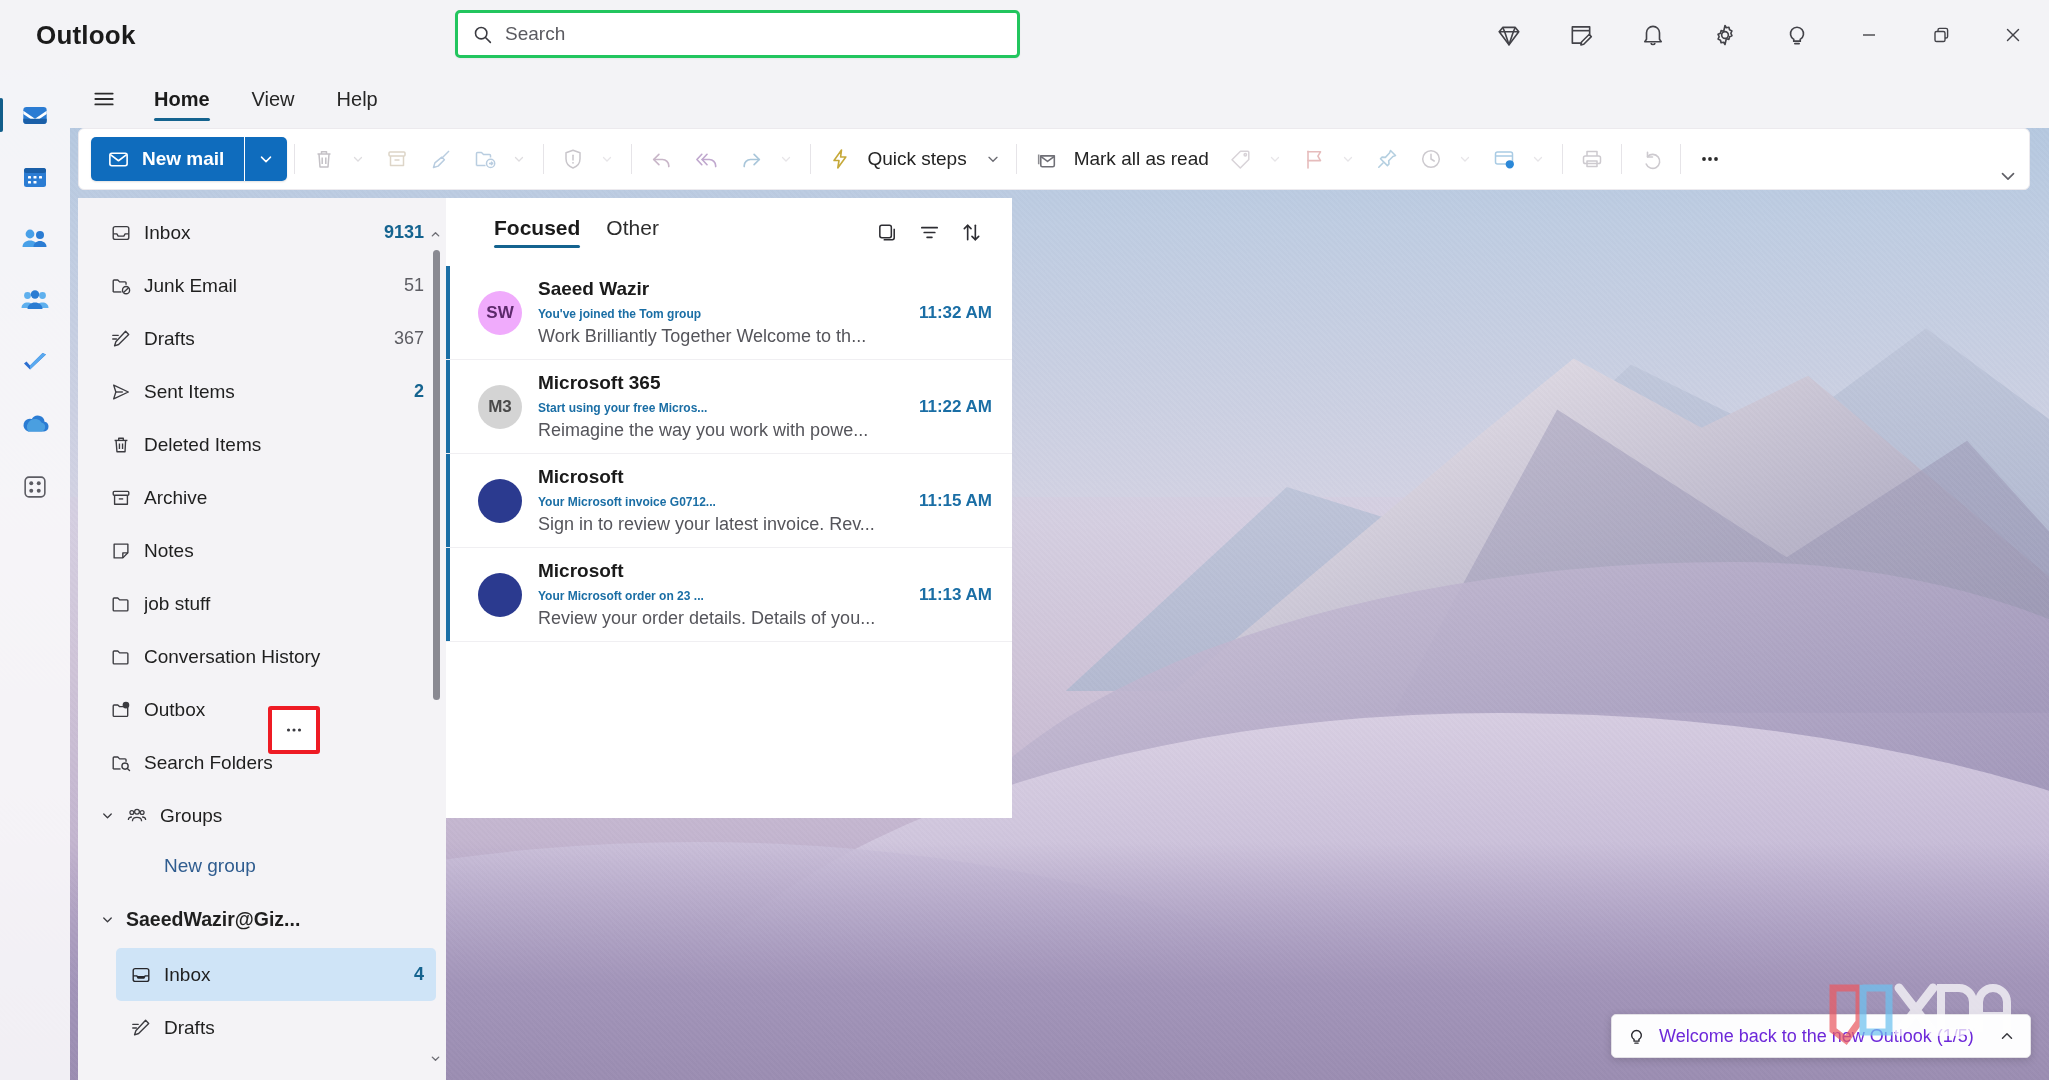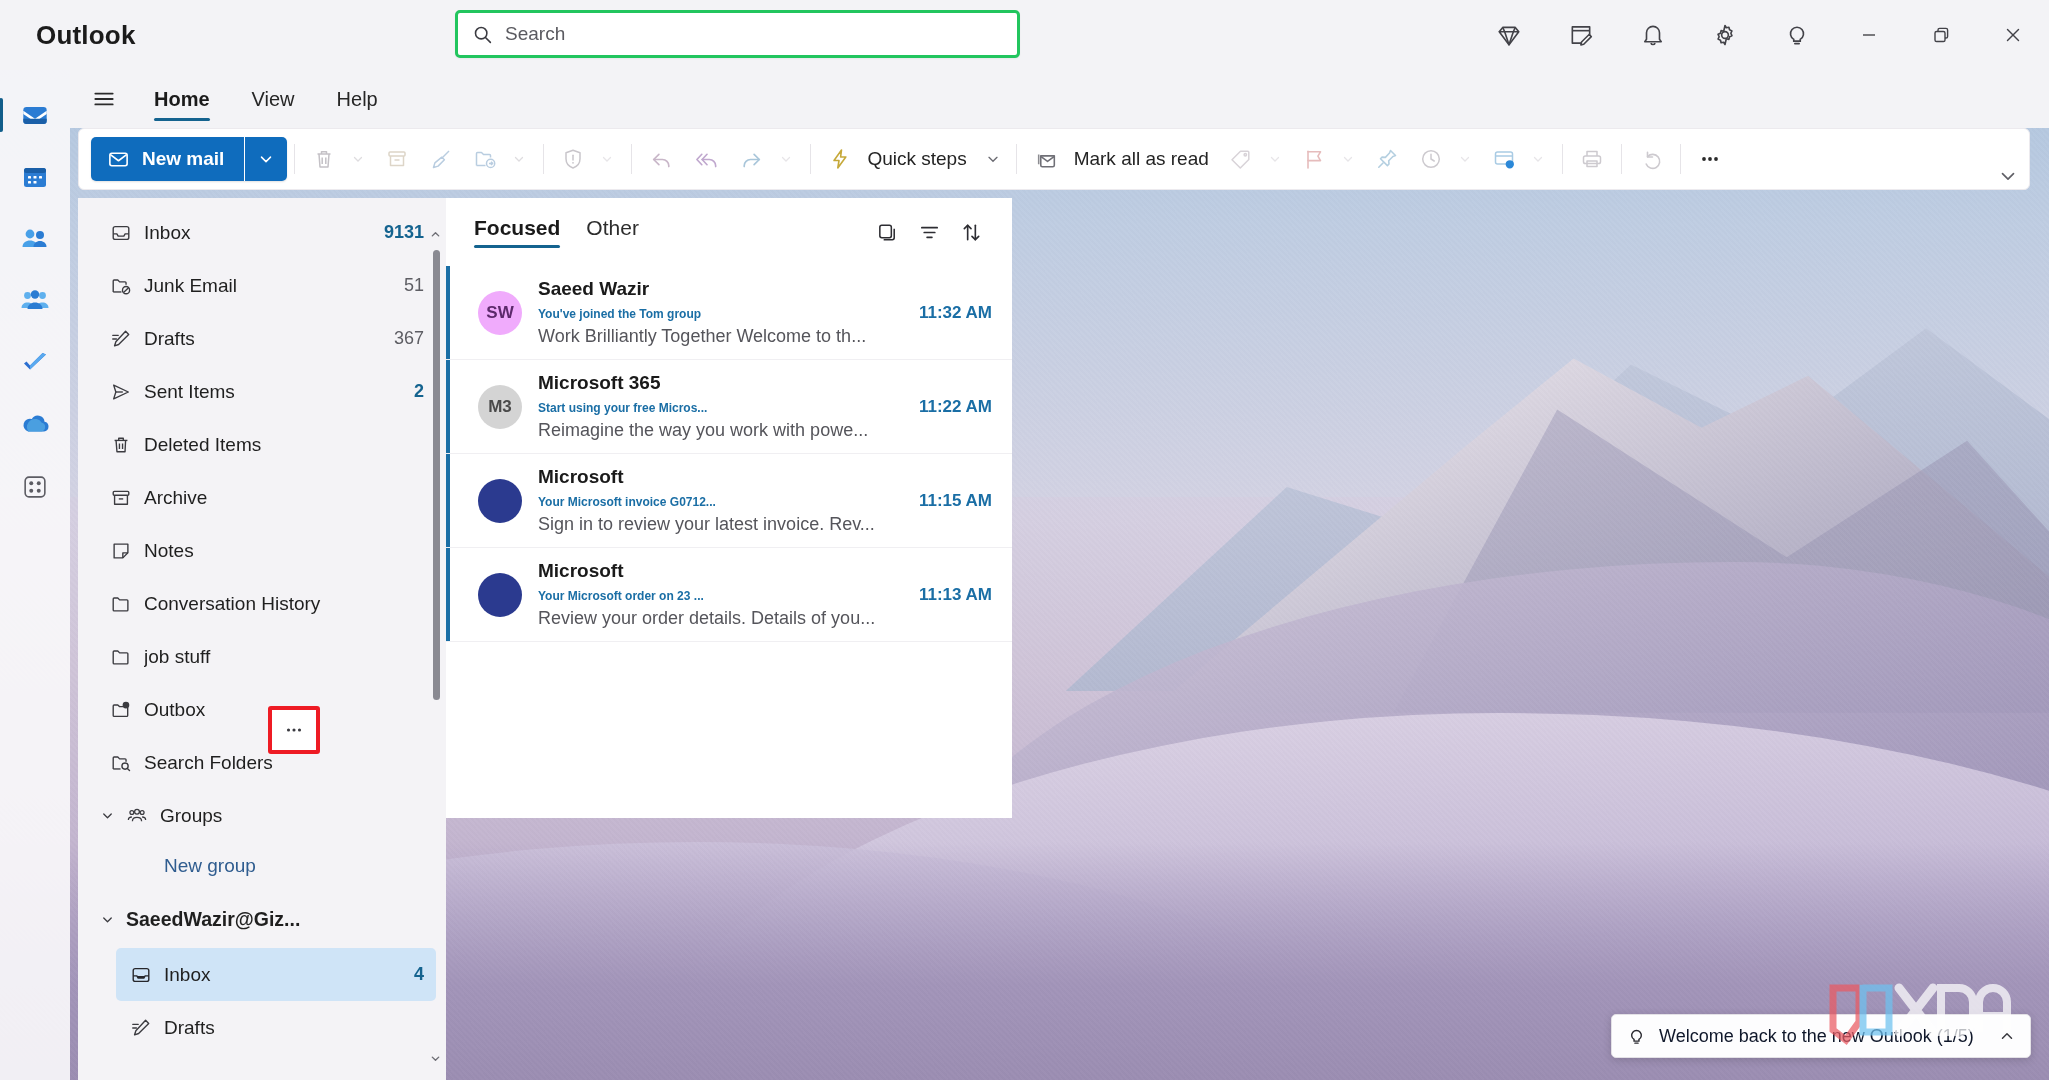--- a/index.html
+++ b/index.html
@@ -244,21 +244,21 @@
     background: #ffffff;
   }
   .mlhead {
     height: 68px; display: flex; align-items: center;
     padding: 0 20px 0 28px;
   }
   .pivot {
     position: relative; font-size: 21px; color: #2d2d2d;
     margin-right: 26px; padding-bottom: 8px;
   }
-  .pivot.active { font-weight: 700; color: #1a1a1a; }
+  .pivot.active { font-weight: 700; color: #1a1a1a; margin-left: 20px; }
   .pivot.active::after {
     content:""; position:absolute; left:0; right:0; bottom:0;
     height: 3px; border-radius: 2px; background: #14638f;
   }
   .mlhead .spacer { flex: 1; }
   .mlicon {
     width: 42px; height: 42px; display:flex; align-items:center; justify-content:center;
     border-radius: 4px;
   }
 
@@ -306,21 +306,21 @@
     position: absolute; right: 18px; bottom: 22px;
     height: 44px; min-width: 420px;
     background: #fdfdfe;
     border: 1px solid #e3e1e6;
     border-radius: 5px;
     display: flex; align-items: center;
     padding: 0 14px; gap: 12px;
     box-shadow: 0 2px 8px rgba(0,0,0,.16);
     z-index: 25;
   }
-  .toast-text { font-size: 18px; color: #0f172a; }
+  .toast-text { font-size: 18px; color: #6d28d9; }
   .toast .spacer { flex: 1; }
 
   
   .watermark {
     position: absolute; right: 34px; bottom: 28px;
     z-index: 26; opacity: .72;
     pointer-events: none;
   }
 
   svg { display: block; }
@@ -824,31 +824,31 @@
           <span class="flabel">Notes</span>
           <span class="fcount"></span>
         </div>
 
         <div class="frow">
           <span class="fico">
             <svg width="22" height="22" viewBox="0 0 24 24" fill="none" stroke="#3b3b40" stroke-width="1.5" stroke-linejoin="round">
               <path d="M3.5 18.5V6.5a1 1 0 0 1 1-1h4l2 2h8a1 1 0 0 1 1 1v10a1 1 0 0 1-1 1h-14a1 1 0 0 1-1-1z"></path>
             </svg>
           </span>
-          <span class="flabel">Conversation History</span>
+          <span class="flabel">job stuff</span>
           <span class="fcount"></span>
         </div>
 
         <div class="frow">
           <span class="fico">
             <svg width="22" height="22" viewBox="0 0 24 24" fill="none" stroke="#3b3b40" stroke-width="1.5" stroke-linejoin="round">
               <path d="M3.5 18.5V6.5a1 1 0 0 1 1-1h4l2 2h8a1 1 0 0 1 1 1v10a1 1 0 0 1-1 1h-14a1 1 0 0 1-1-1z"></path>
             </svg>
           </span>
-          <span class="flabel">job stuff</span>
+          <span class="flabel">Conversation History</span>
           <span class="fcount"></span>
         </div>
 
         <div class="frow">
           <span class="fico">
             <svg width="22" height="22" viewBox="0 0 24 24" fill="none" stroke="#3b3b40" stroke-width="1.5" stroke-linejoin="round">
               <path d="M3.5 18V7.5a1 1 0 0 1 1-1h4l1.8 1.8h8a1 1 0 0 1 1 1V18a1 1 0 0 1-1 1h-13.8a1 1 0 0 1-1-1z"></path>
               <circle cx="17.4" cy="6.6" r="2.9" fill="#3b3b40"></circle>
             </svg>
           </span>

